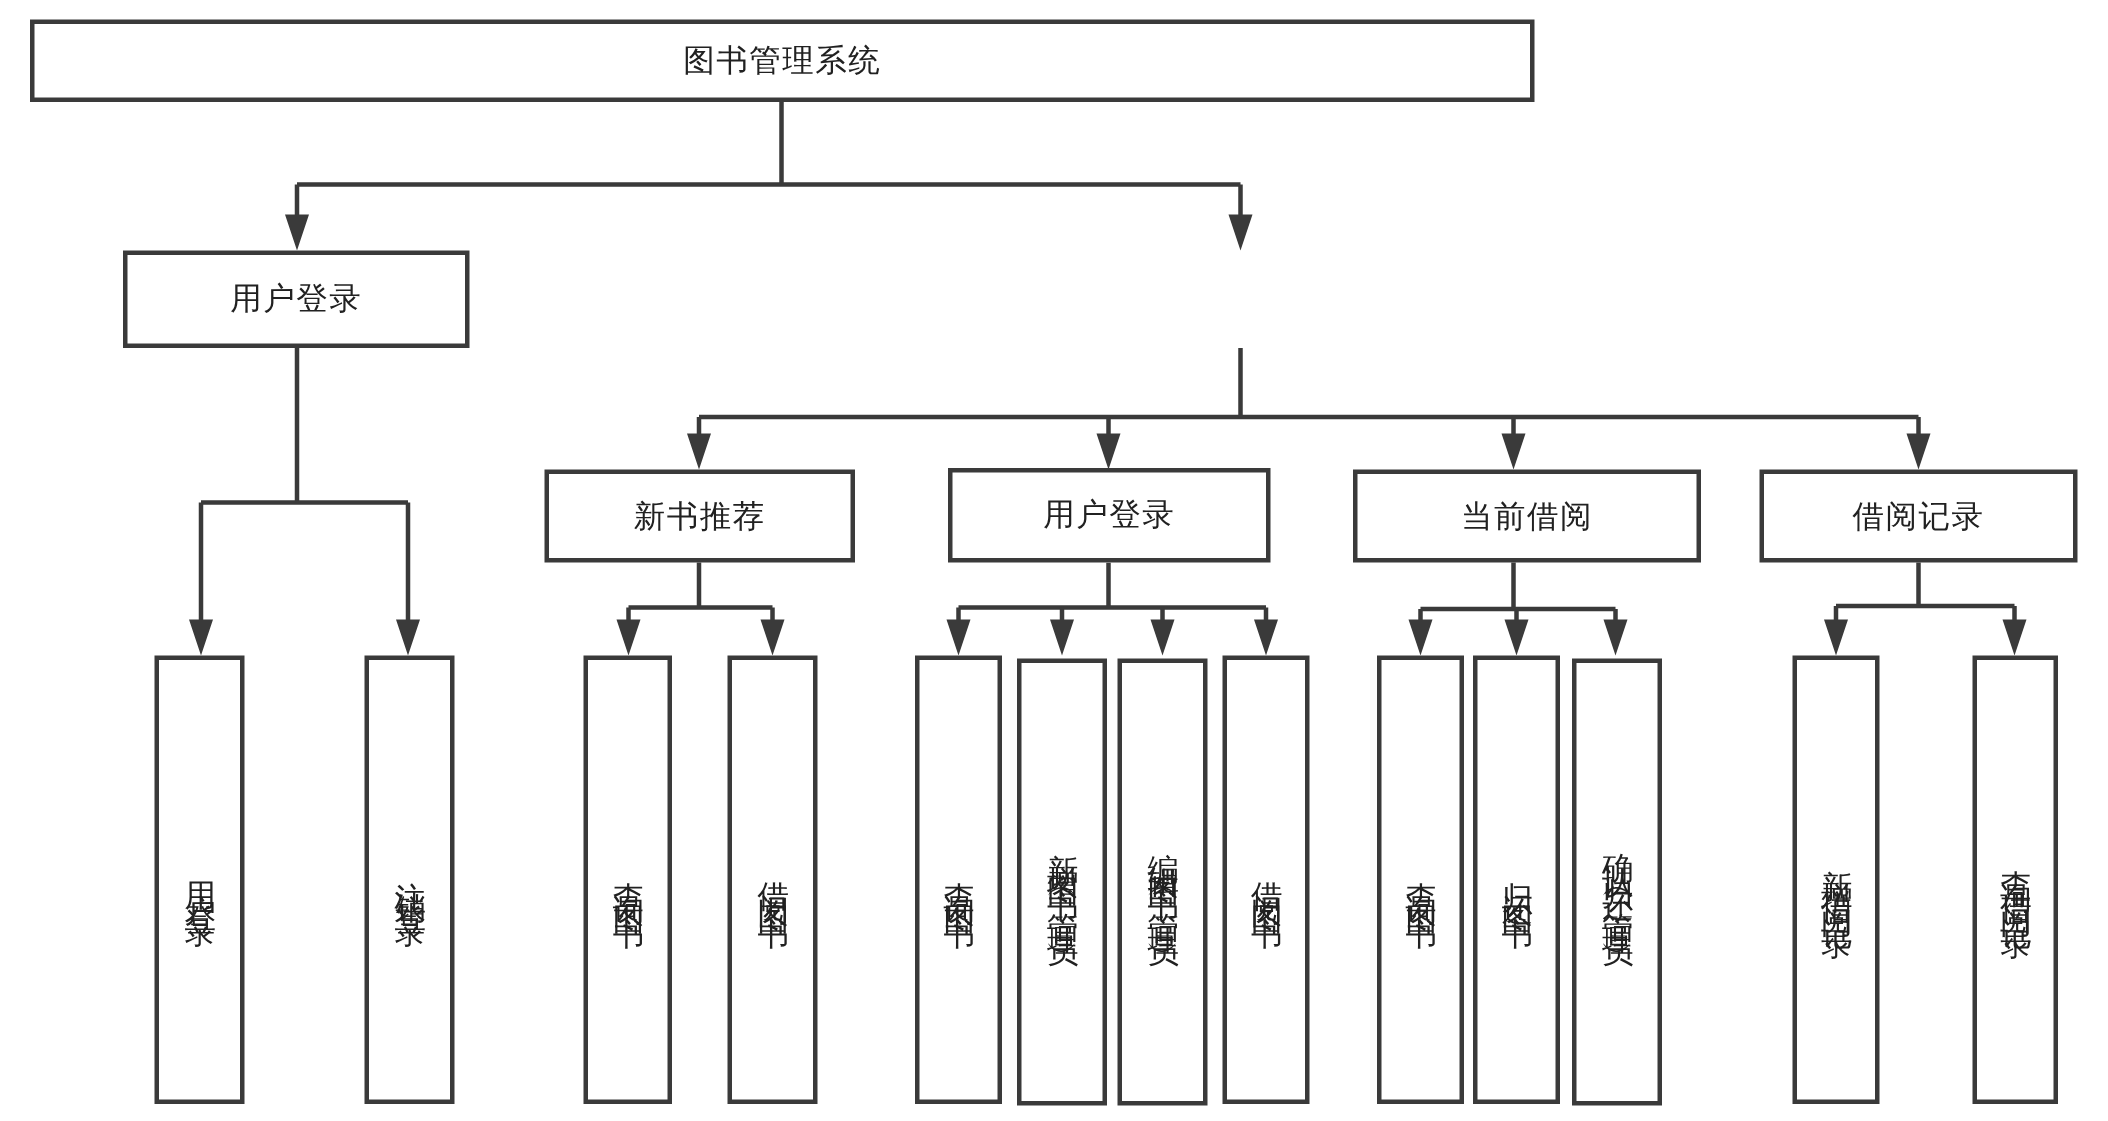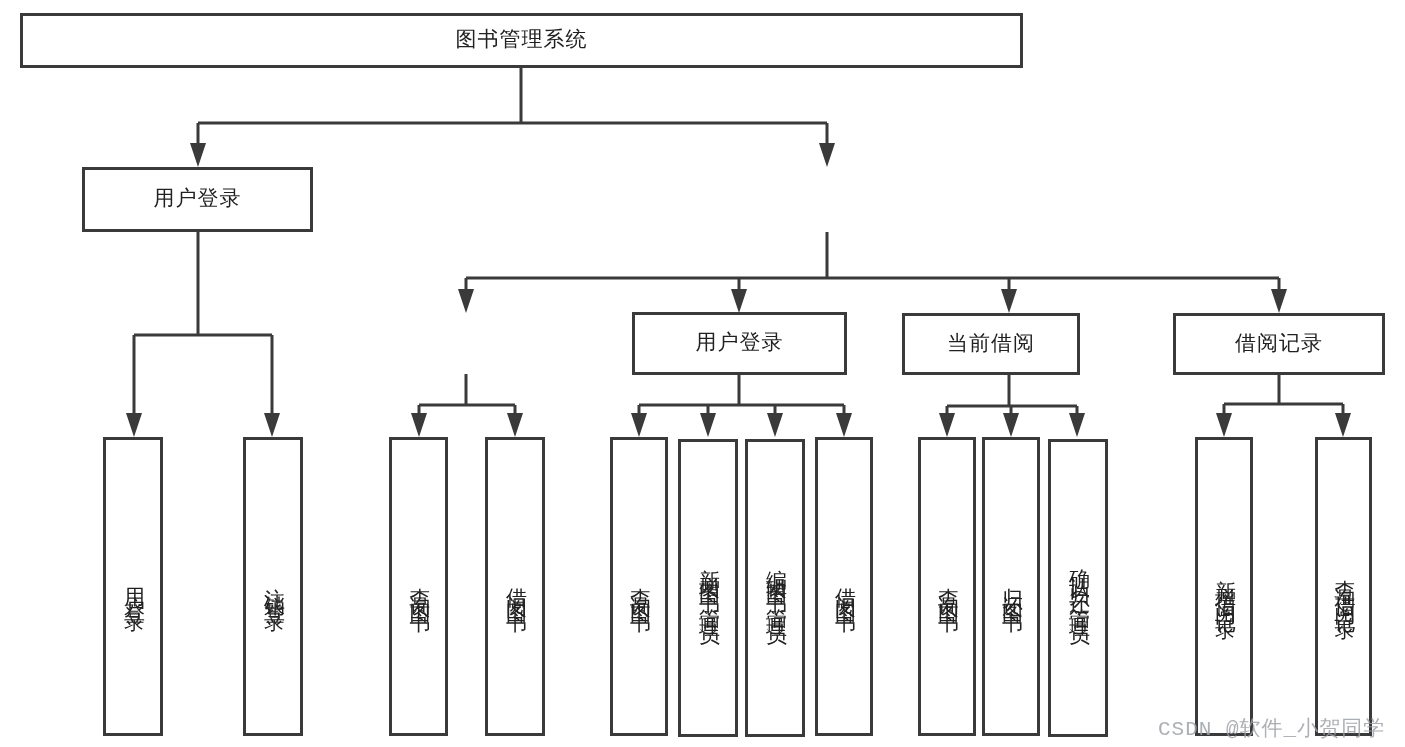--- a/index.html
+++ b/index.html
@@ -1,21 +1,21 @@
 <!DOCTYPE html>
 <html><head>
 <meta charset="utf-8">
 <style>
   html,body{margin:0;padding:0;background:#ffffff;}
   .canvas{
     position:relative;
     width:1405px;
     height:747px;
     background:#ffffff;
-    font-family:Liberation Mono, monospace;
+    font-family:Liberation Serif, serif;
     overflow:hidden;
   }
   .connectors{
     position:absolute;
     left:0;top:0;
     width:1405px;height:747px;
   }
   .node{
     position:absolute;
     box-sizing:border-box;
@@ -72,24 +72,27 @@
   </svg>
 
   <div class="node h" style="left:20px;top:13px;width:1003px;height:55px">
     <span class="lbl">图书管理系统</span>
   </div>
 
   <div class="node h" style="left:82px;top:167px;width:231px;height:65px">
     <span class="lbl">用户登录</span>
   </div>
 
+  <div class="node h" style="left:363px;top:313px;width:207px;height:62px">
+    <span class="lbl">新书推荐</span>
+  </div>
   <div class="node h" style="left:632px;top:312px;width:215px;height:63px">
     <span class="lbl">用户登录</span>
   </div>
-  <div class="node h" style="left:902px;top:313px;width:178px;height:62px">
+  <div class="node h" style="left:902px;top:313px;width:232px;height:62px">
     <span class="lbl">当前借阅</span>
   </div>
   <div class="node h" style="left:1173px;top:313px;width:212px;height:62px">
     <span class="lbl">借阅记录</span>
   </div>
 
   <div class="node v" style="left:103px;top:437px;width:60px;height:299px">
     <span class="lbl">用户登录</span>
   </div>
   <div class="node v" style="left:243px;top:437px;width:60px;height:299px">
@@ -126,15 +129,14 @@
     <span class="lbl">确认归还（管理员）</span>
   </div>
 
   <div class="node v" style="left:1195px;top:437px;width:58px;height:299px">
     <span class="lbl">新增借阅记录</span>
   </div>
   <div class="node v" style="left:1315px;top:437px;width:57px;height:299px">
     <span class="lbl">查询借阅记录</span>
   </div>
 
-  <div class="watermark">CSDN @软件_小贺同学</div>
 
 </div>
 
 </body></html>

